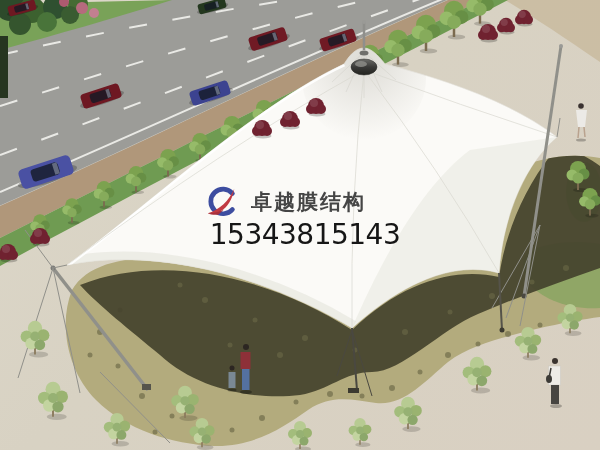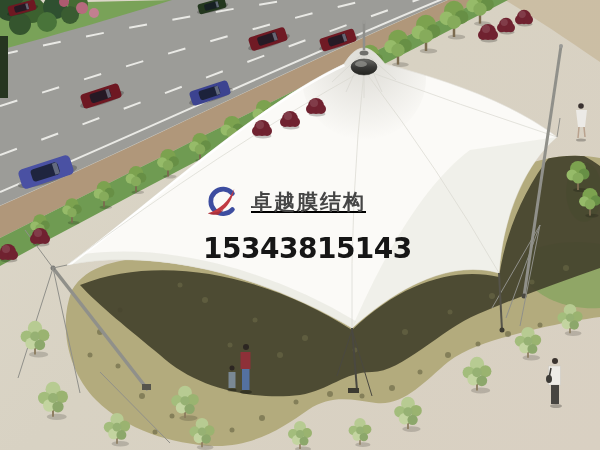--- a/index.html
+++ b/index.html
@@ -1,23 +1,23 @@
 <!DOCTYPE html>
 <html><head>
 <meta charset="utf-8">
 <style>
   html,body{margin:0;padding:0;background:#888;}
   .stage{position:relative;width:600px;height:450px;overflow:hidden;
          background:linear-gradient(135deg,#ddd8ca 0%,#d8d2c3 45%,#d9d0c2 100%);
          font-family:"DejaVu Sans","Liberation Sans",sans-serif;}
   .stage svg{position:absolute;left:0;top:0;}
   .watermark{position:absolute;left:203px;top:184px;width:204px;text-align:center;z-index:5;}
-  .wm-row1{display:flex;align-items:center;justify-content:center;gap:7px;height:36px;text-decoration:underline;}
+  .wm-row1{display:flex;align-items:center;justify-content:center;gap:7px;height:36px;}
   .wm-company{font-size:21px;font-weight:bold;color:#454545;letter-spacing:2px;white-space:nowrap;}
-  .wm-phone{font-size:28px;font-weight:bold;color:#161616;letter-spacing:-0.5px;line-height:1.05;margin-top:14px;}
+  .wm-phone{font-size:28px;font-weight:normal;color:#161616;letter-spacing:-0.5px;line-height:1.05;margin-top:0;}
 </style>
 </head>
 <body>
 
 <div class="stage">
 <svg width="600" height="450" viewBox="0 0 600 450">
   <defs>
     <clipPath id="roadClip">
           <path d="M0,30 L168,0 L448,0 C300,64 150,140 0,206 Z"></path>
         </clipPath>

